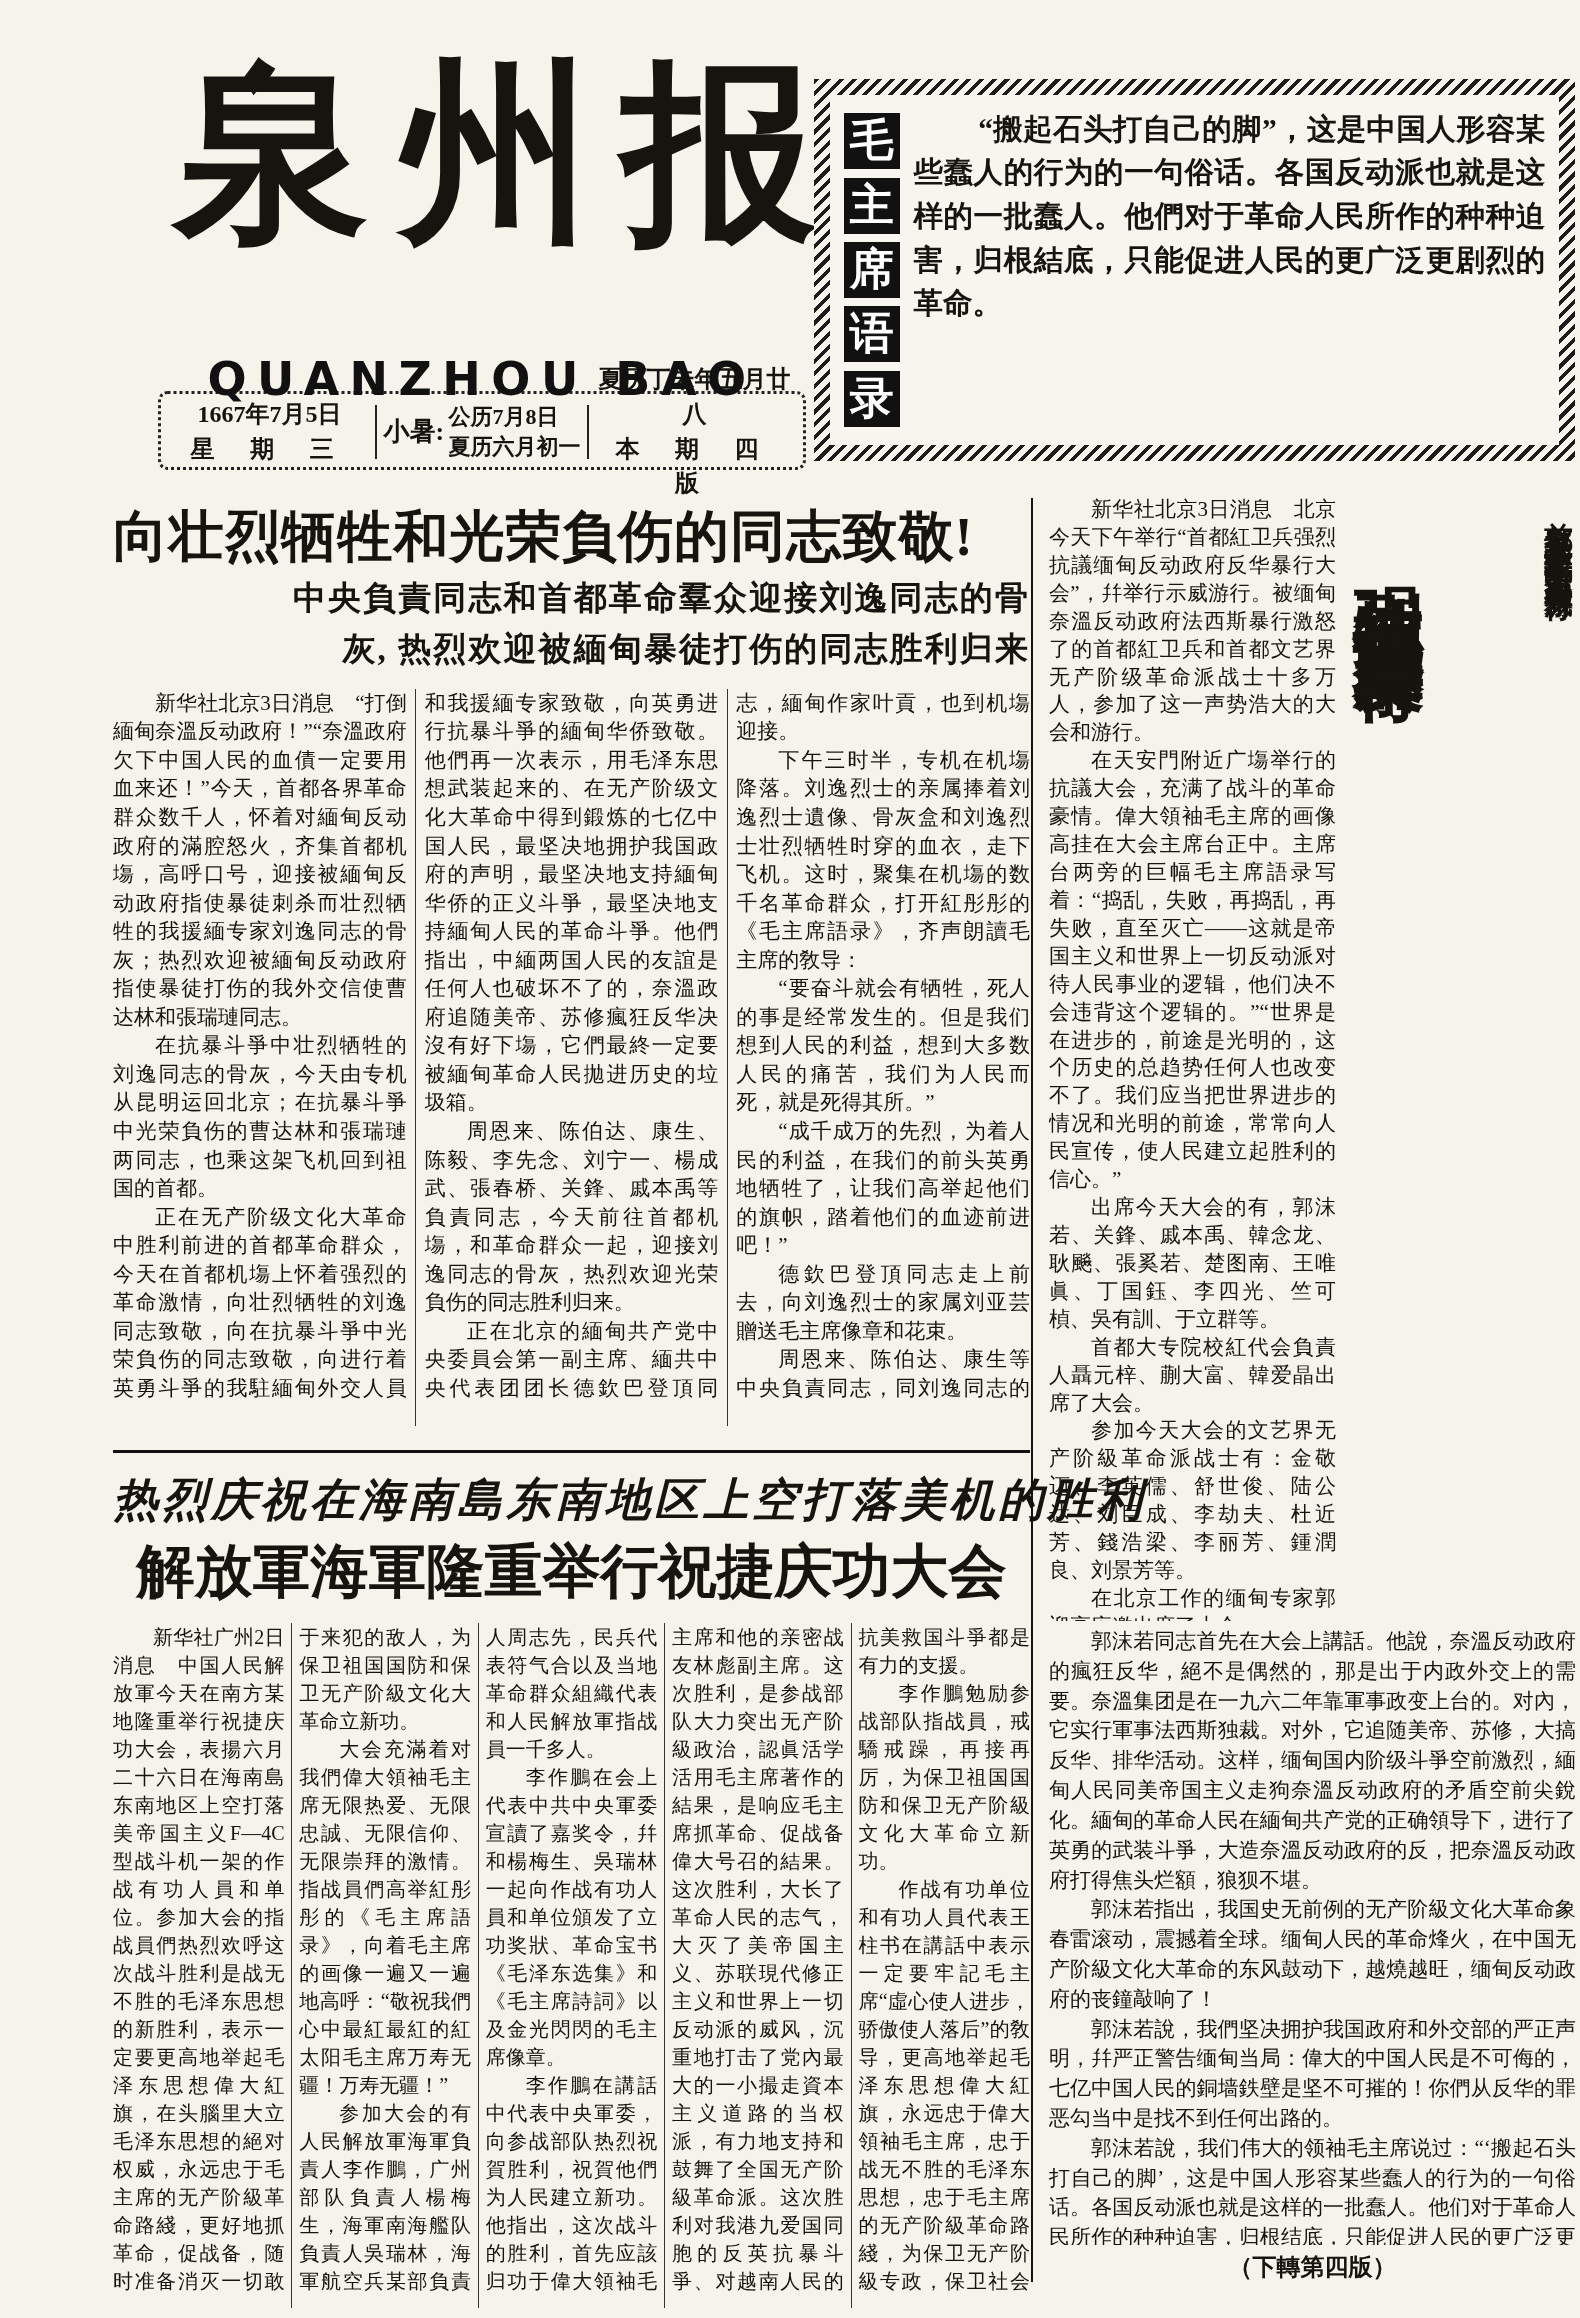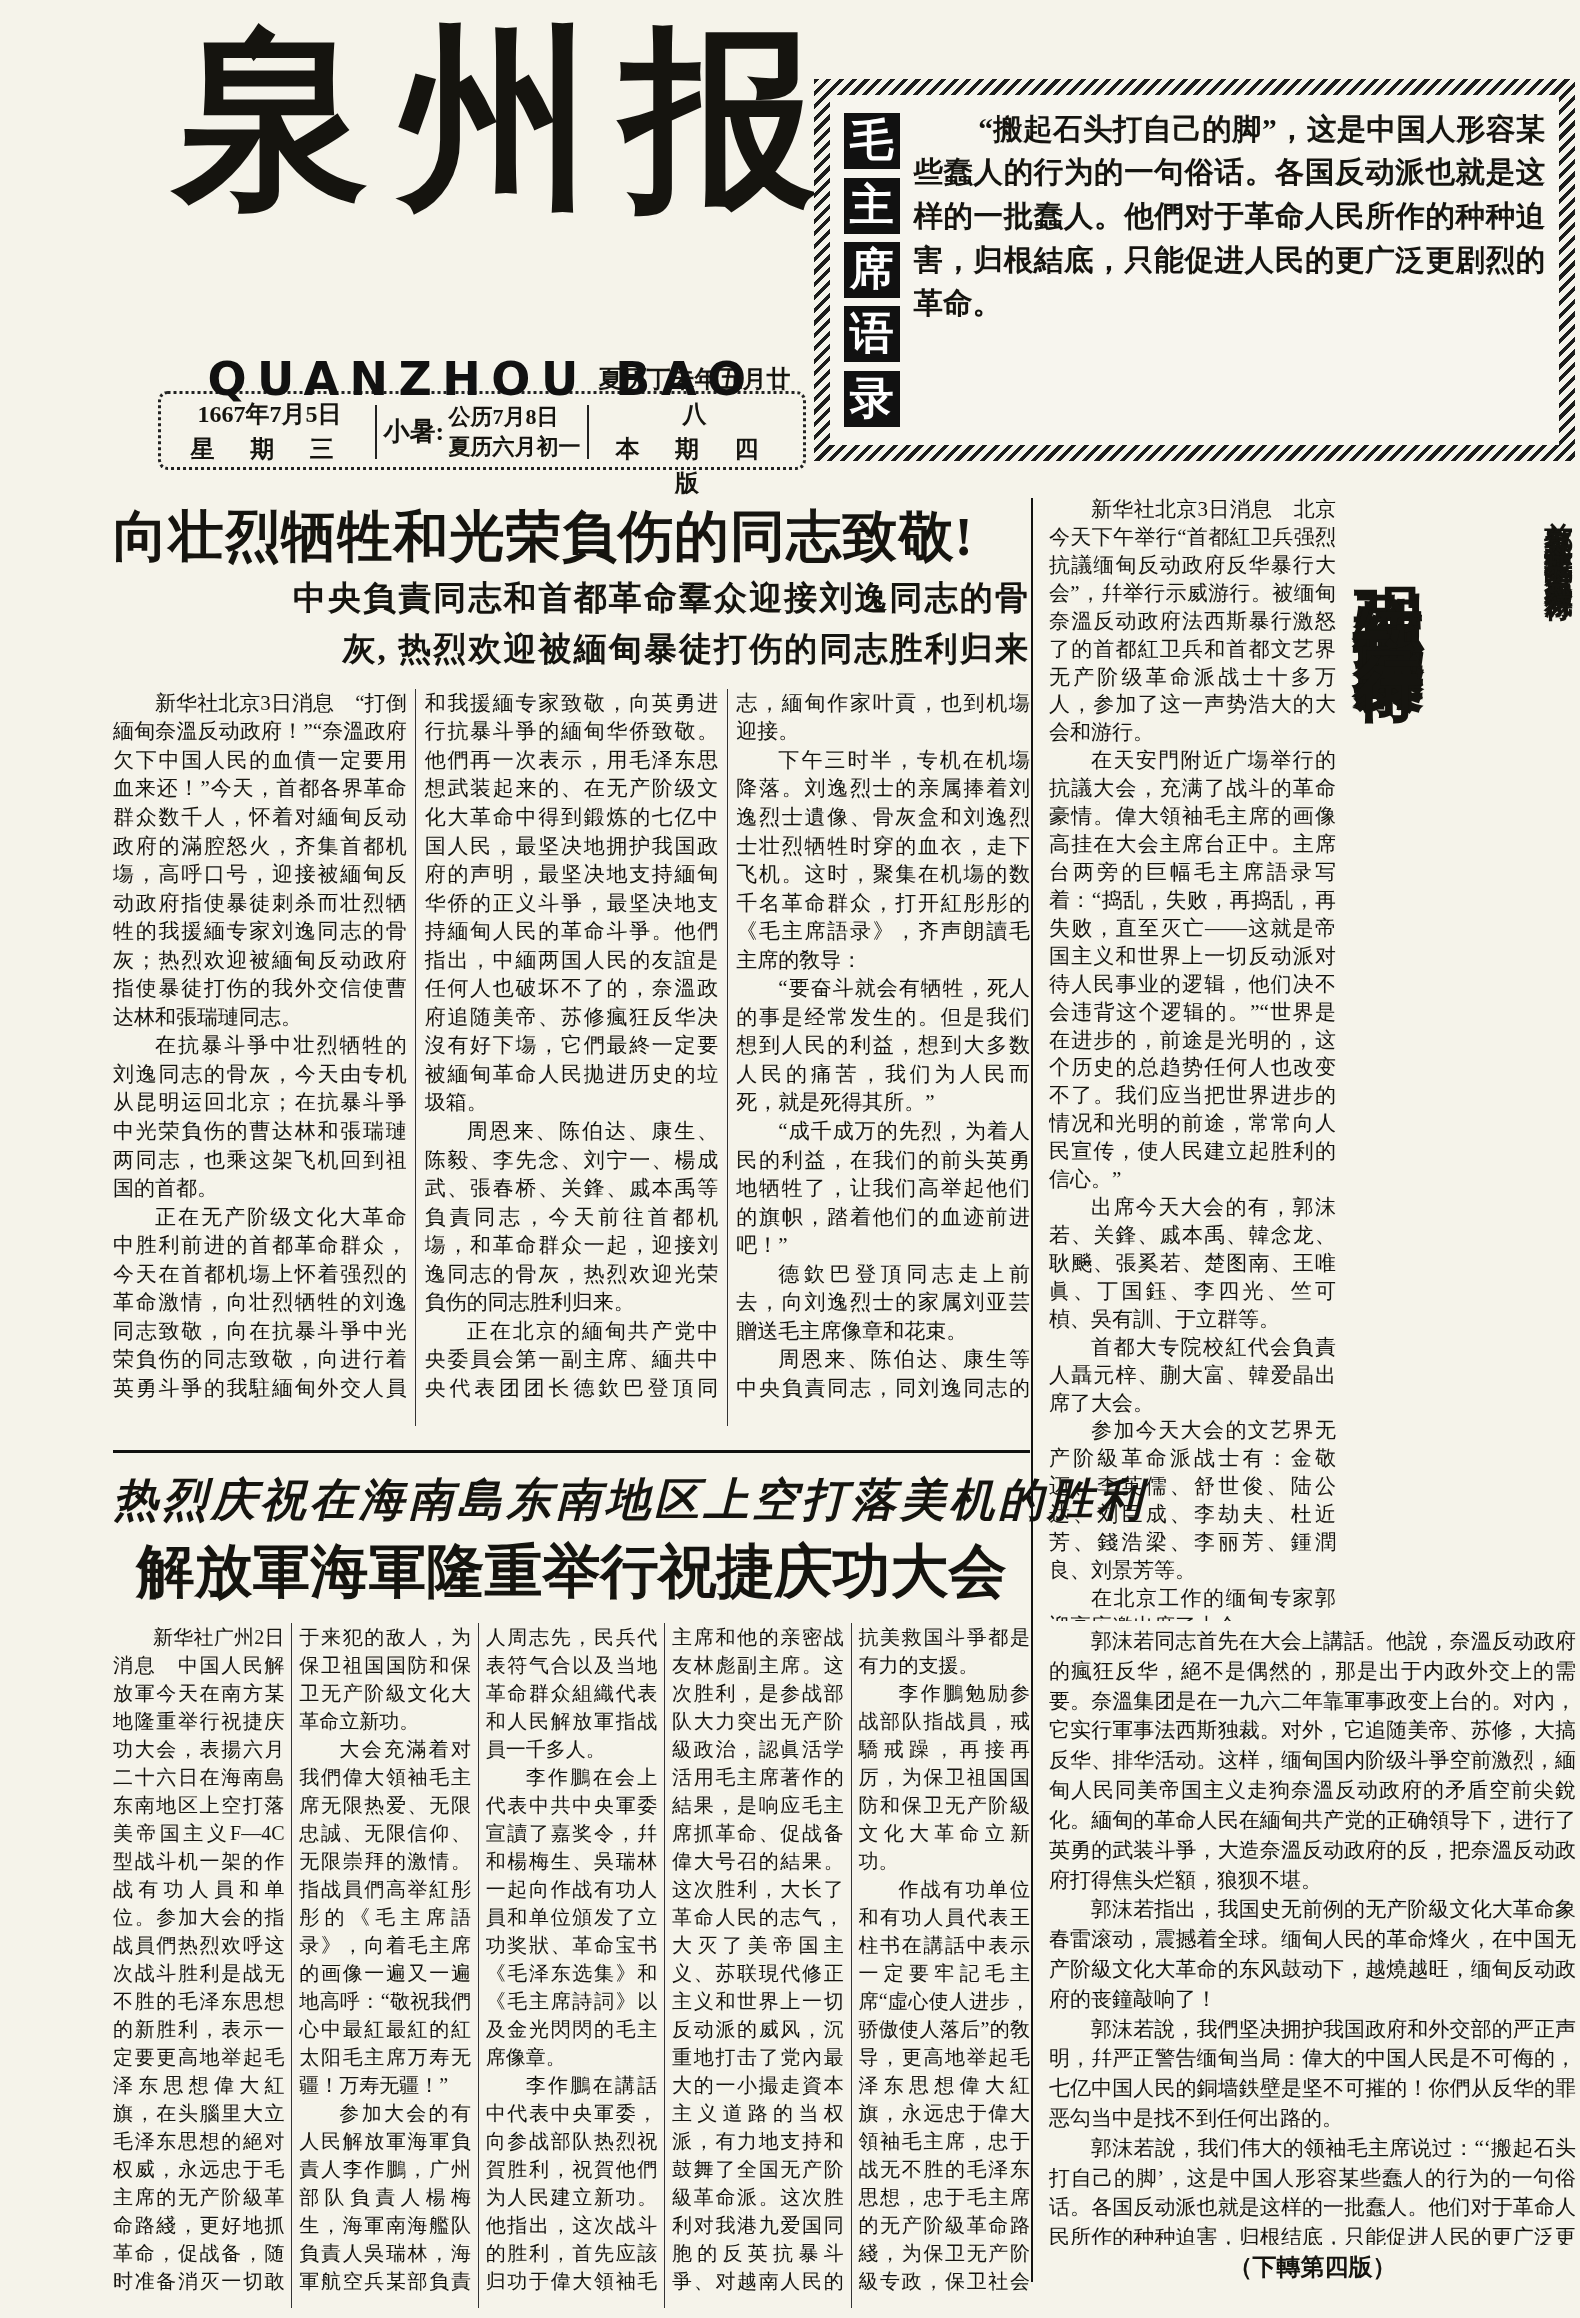--- a/index.html
+++ b/index.html
@@ -3,22 +3,22 @@
 <meta charset="utf-8">
 <style>
   html,body { margin:0; padding:0; background:#cfccc3; }
   .page {
     position:relative; width:1581px; height:2319px; margin:0 auto;
     background:#f5f3ea; color:#15140f; overflow:hidden;
     font-family:"Liberation Serif","DejaVu Serif",serif;
   }
   
   .masthead-title{
-    position:absolute; left:174px; top:37px; width:632px;
-    font-family:Liberation Mono, monospace;
+    position:absolute; left:174px; top:57px; width:632px;
+    font-family:Liberation Serif, serif;
     font-size:195px; font-weight:900; letter-spacing:29px; line-height:1;
     text-align:center; white-space:nowrap;
   }
   .masthead-rom{
     position:absolute; left:158px; top:356px; width:648px; z-index:2;
     text-align:center; font-family:"DejaVu Sans","Liberation Sans",sans-serif;
     font-size:46px; font-weight:700; letter-spacing:10.5px; line-height:1;
     color:#111;
   }
   .masthead-rom::after{content:""; }

